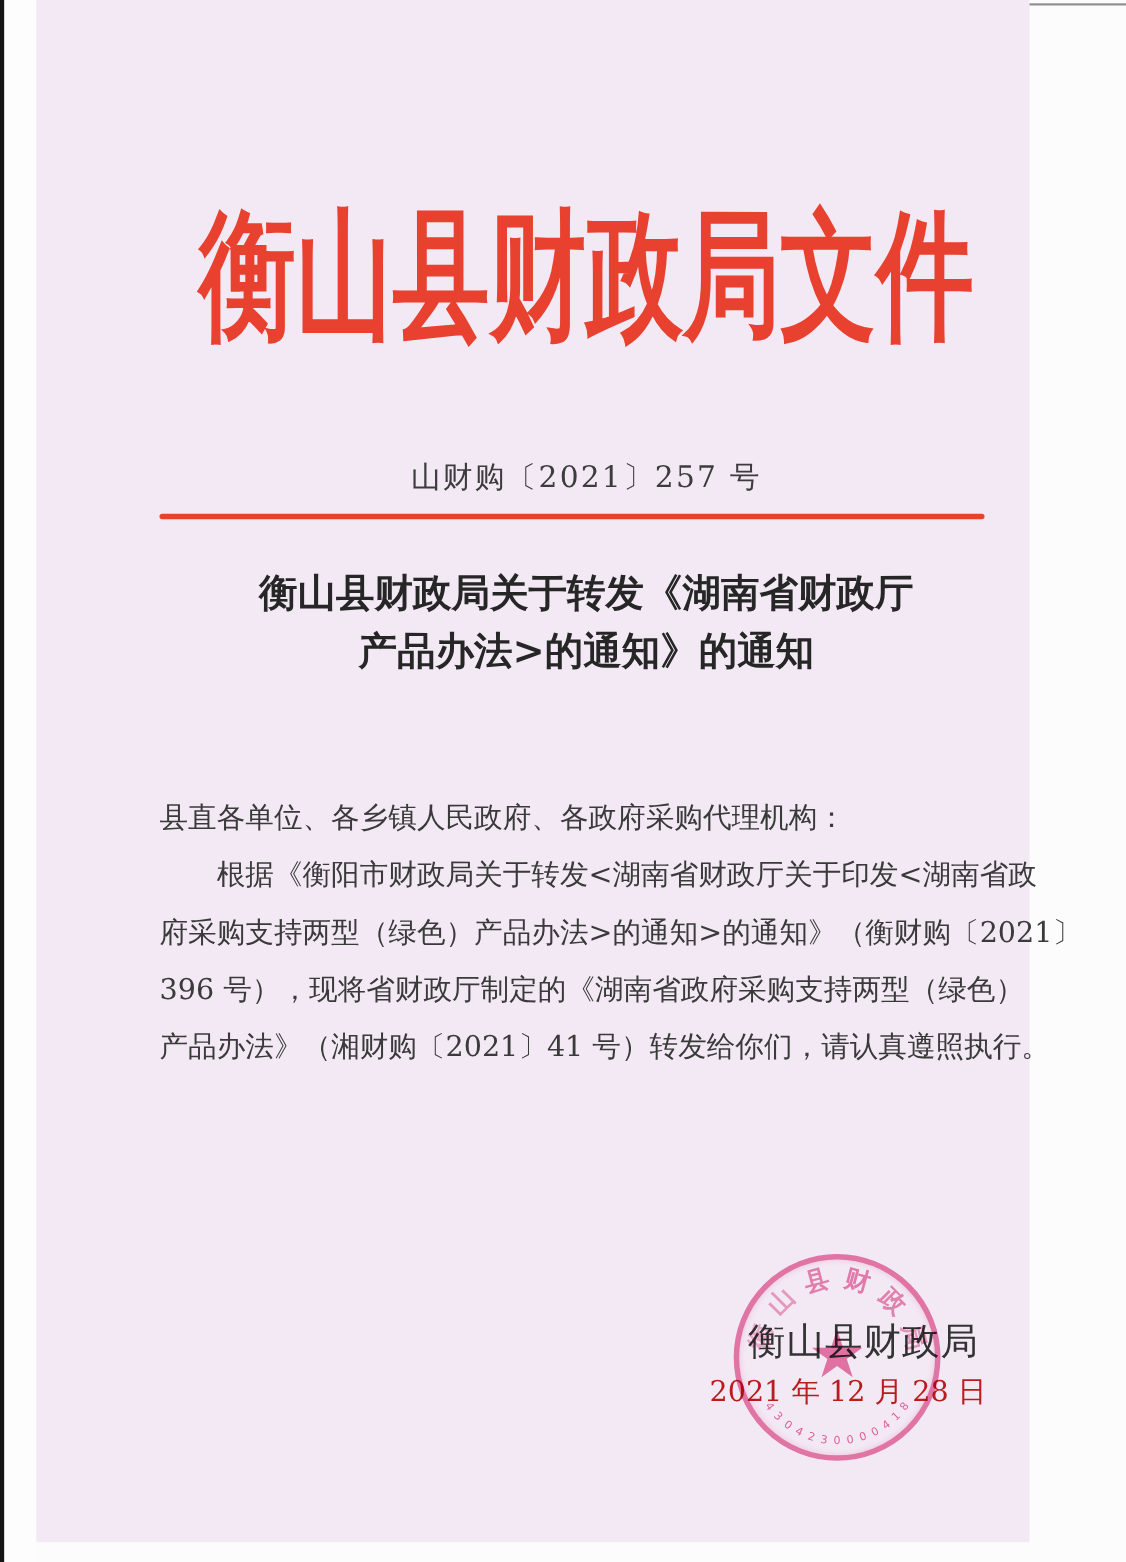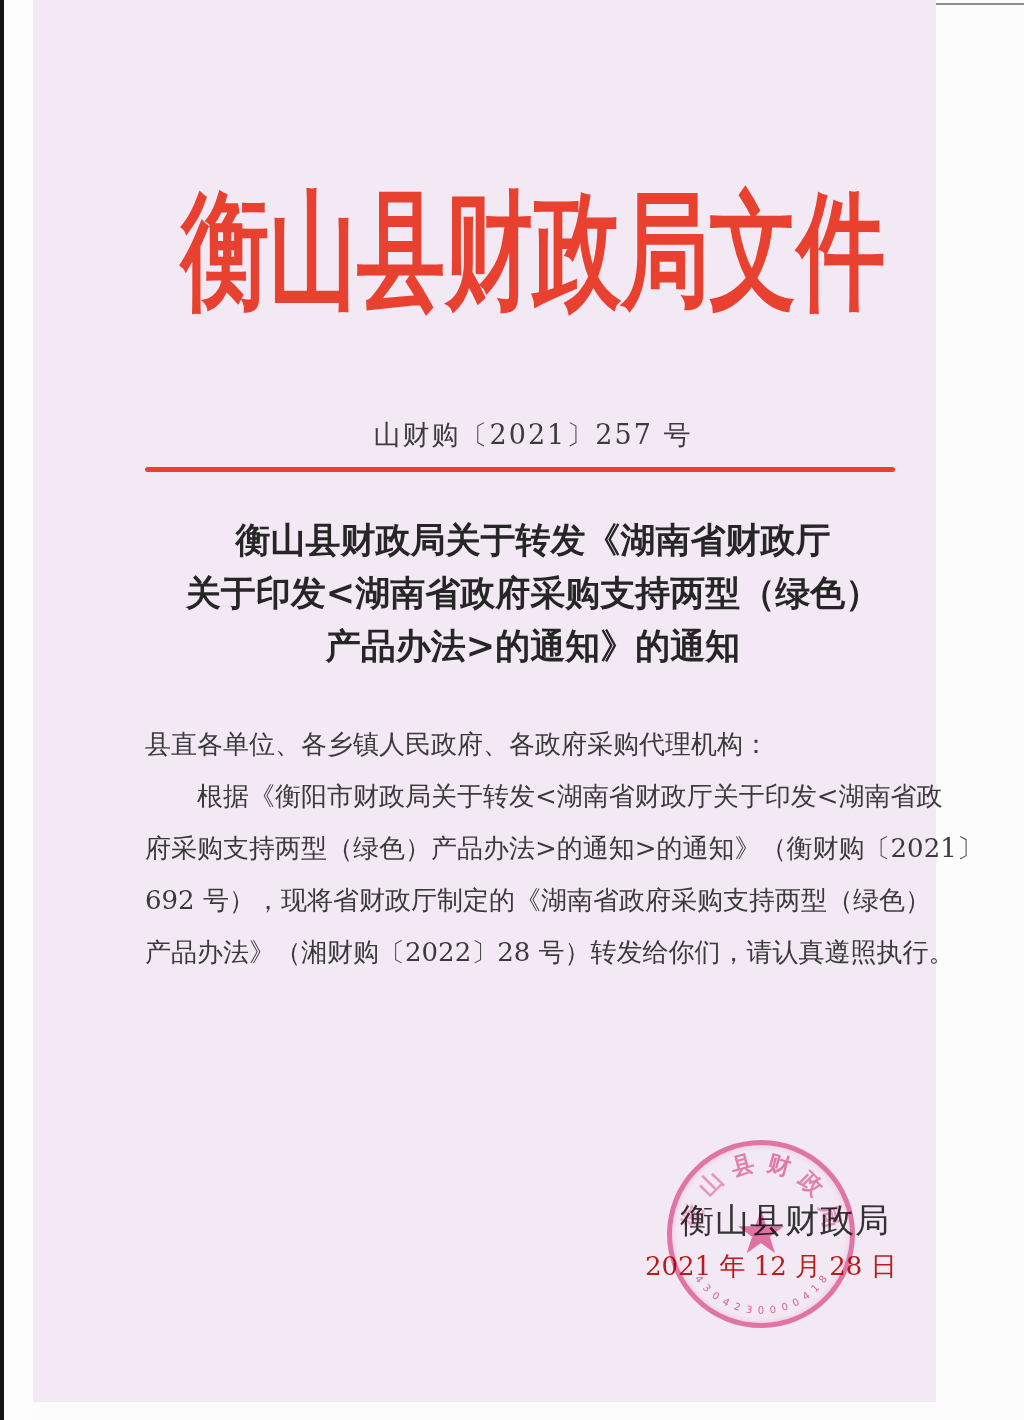--- a/index.html
+++ b/index.html
@@ -87,30 +87,29 @@
 <div class="page">
 
   <div class="agency-banner">衡山县财政局文件</div>
 
   <div class="doc-number">山财购〔2021〕257 号</div>
 
   <div class="red-separator"></div>
 
   <div class="doc-title">
     <div>衡山县财政局关于转发《湖南省财政厅</div>
-    <div>关于印发&lt;湖南省政府采购支持两型（绿色）</div>
     <div>产品办法&gt;的通知》的通知</div>
   </div>
 
   <div class="body-block">
     <div>县直各单位、各乡镇人民政府、各政府采购代理机构：</div>
     <div class="indent">根据《衡阳市财政局关于转发&lt;湖南省财政厅关于印发&lt;湖南省政</div>
     <div>府采购支持两型（绿色）产品办法&gt;的通知&gt;的通知》（衡财购〔2021〕</div>
-    <div>692 号），现将省财政厅制定的《湖南省政府采购支持两型（绿色）</div>
-    <div>产品办法》（湘财购〔2022〕28 号）转发给你们，请认真遵照执行。</div>
+    <div>396 号），现将省财政厅制定的《湖南省政府采购支持两型（绿色）</div>
+    <div>产品办法》（湘财购〔2021〕41 号）转发给你们，请认真遵照执行。</div>
   </div>
 
 
   <div class="signature">衡山县财政局</div>
 
   <div class="doc-date">2021 年 12 月 28 日</div>
 
   <div class="official-seal">
     <div class="seal-ring"></div>
     <div class="seal-star">★</div>

